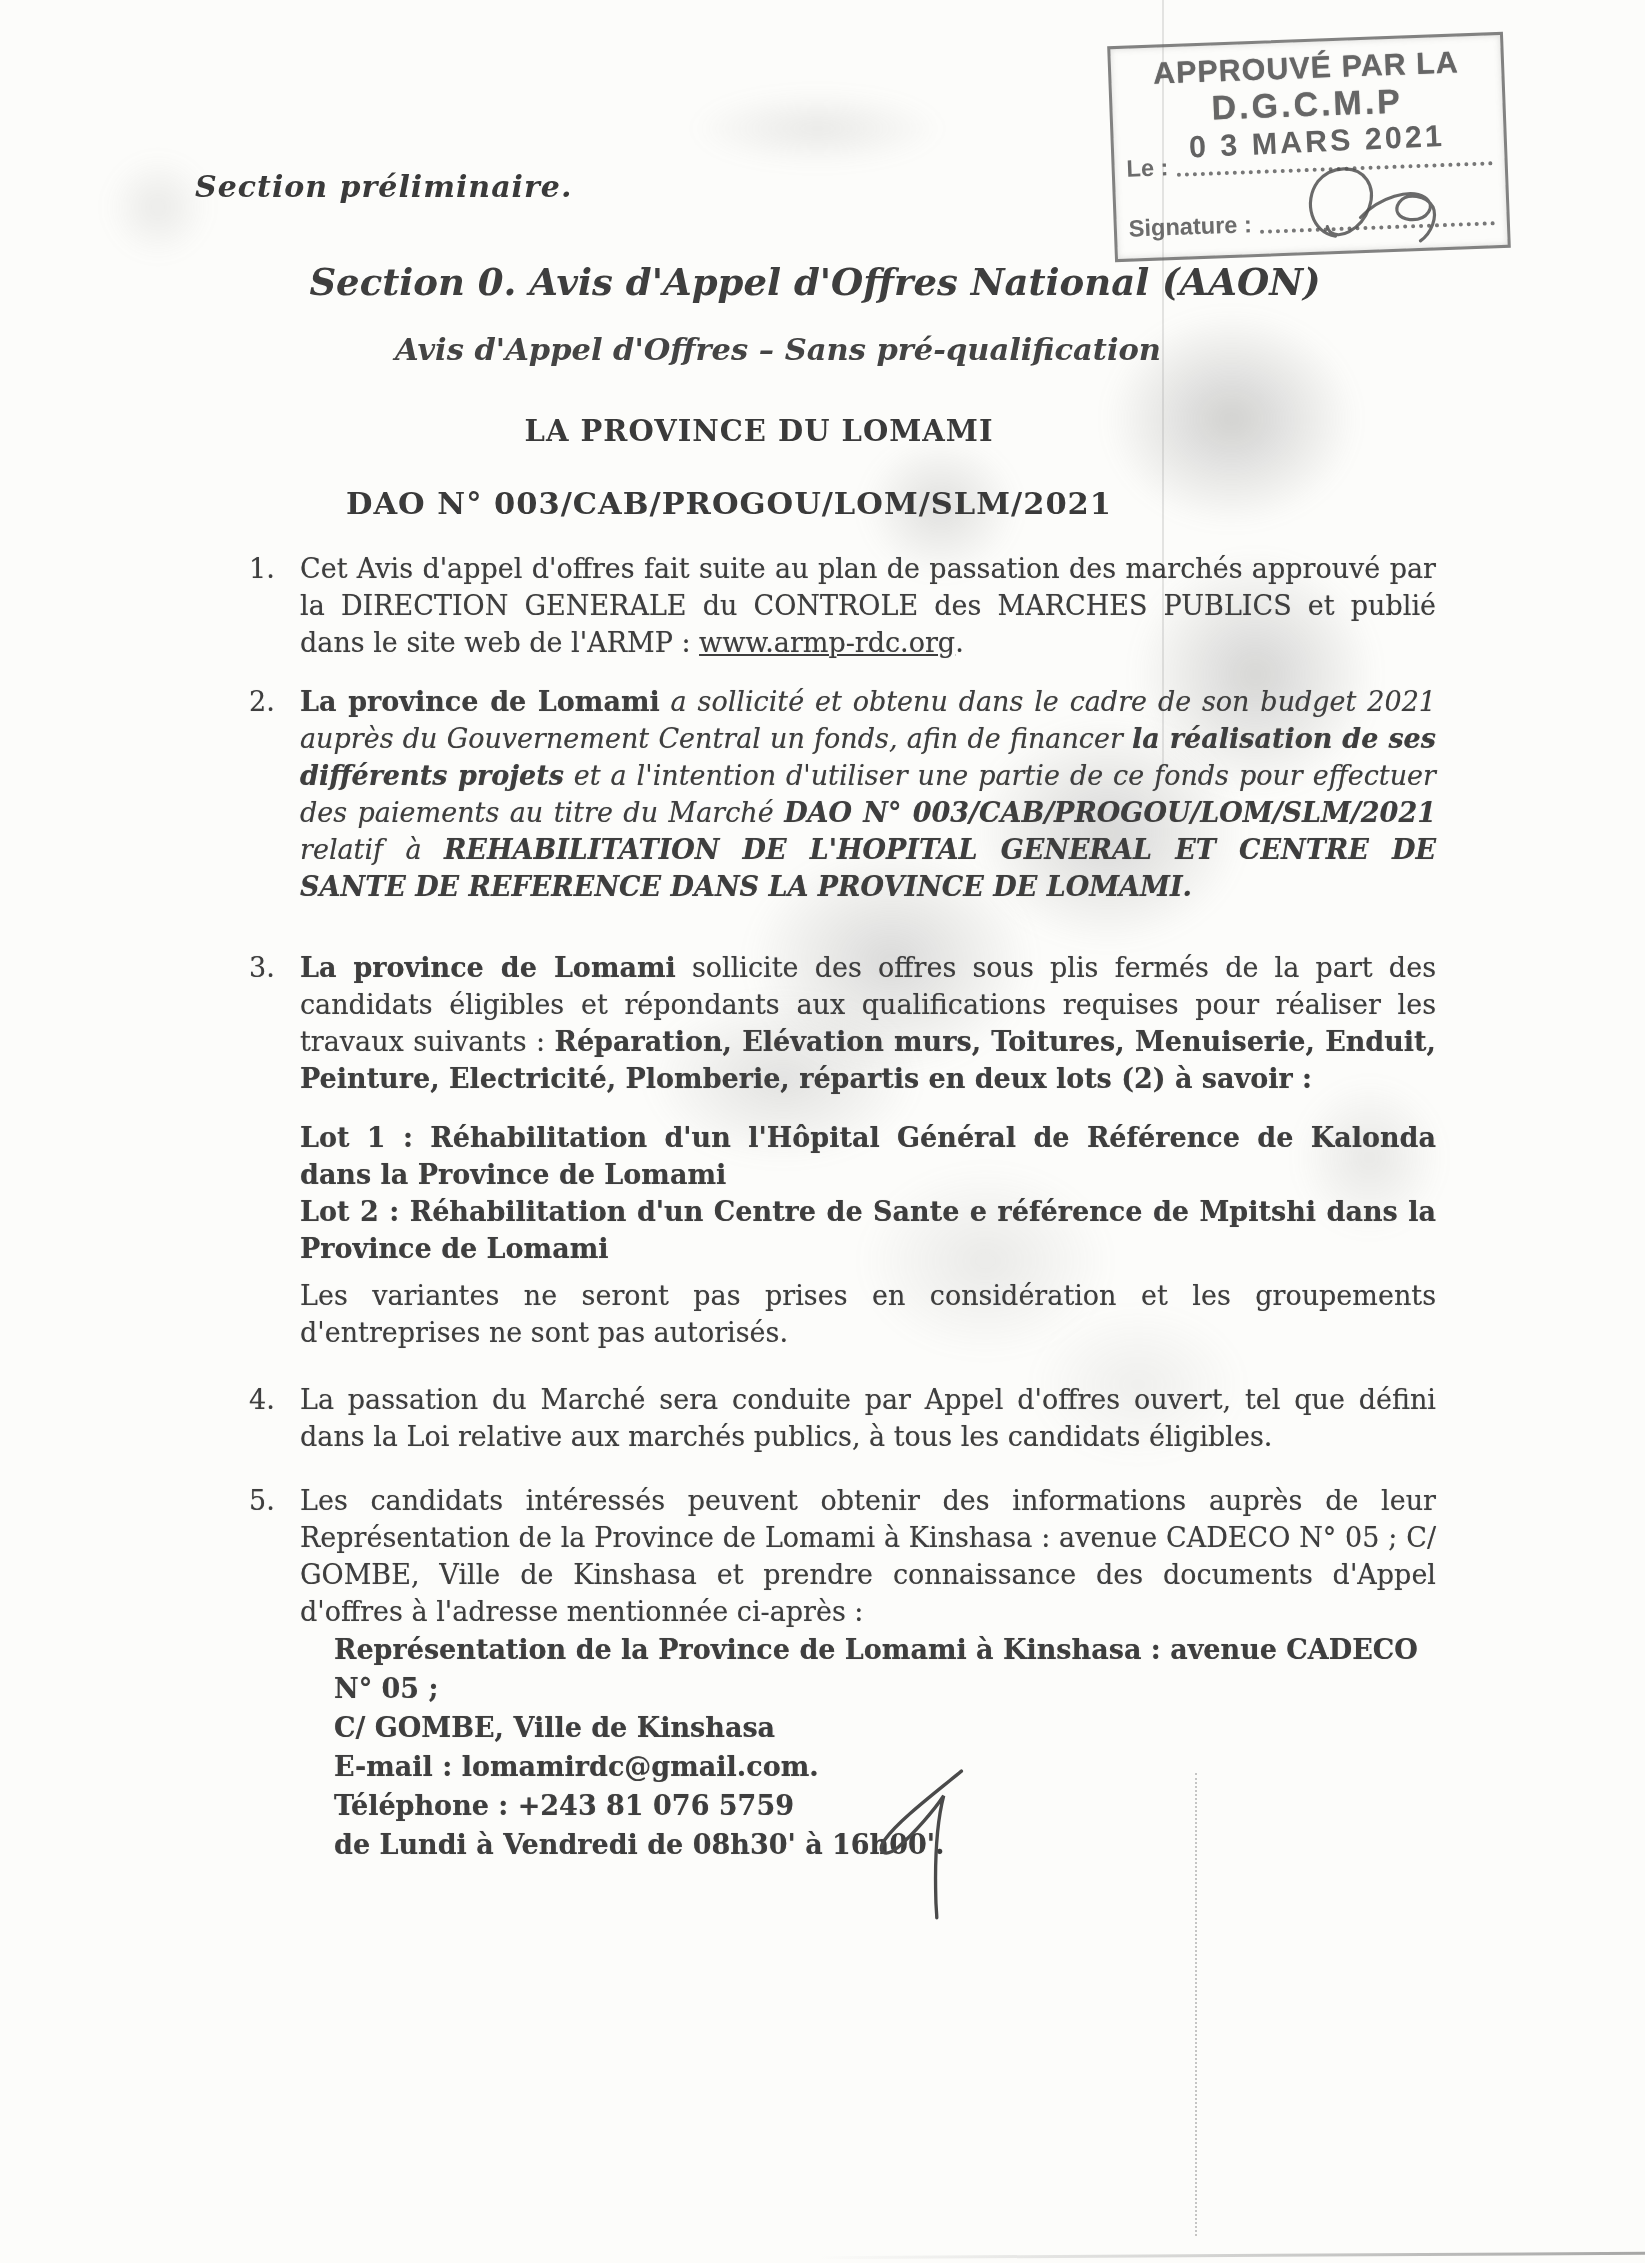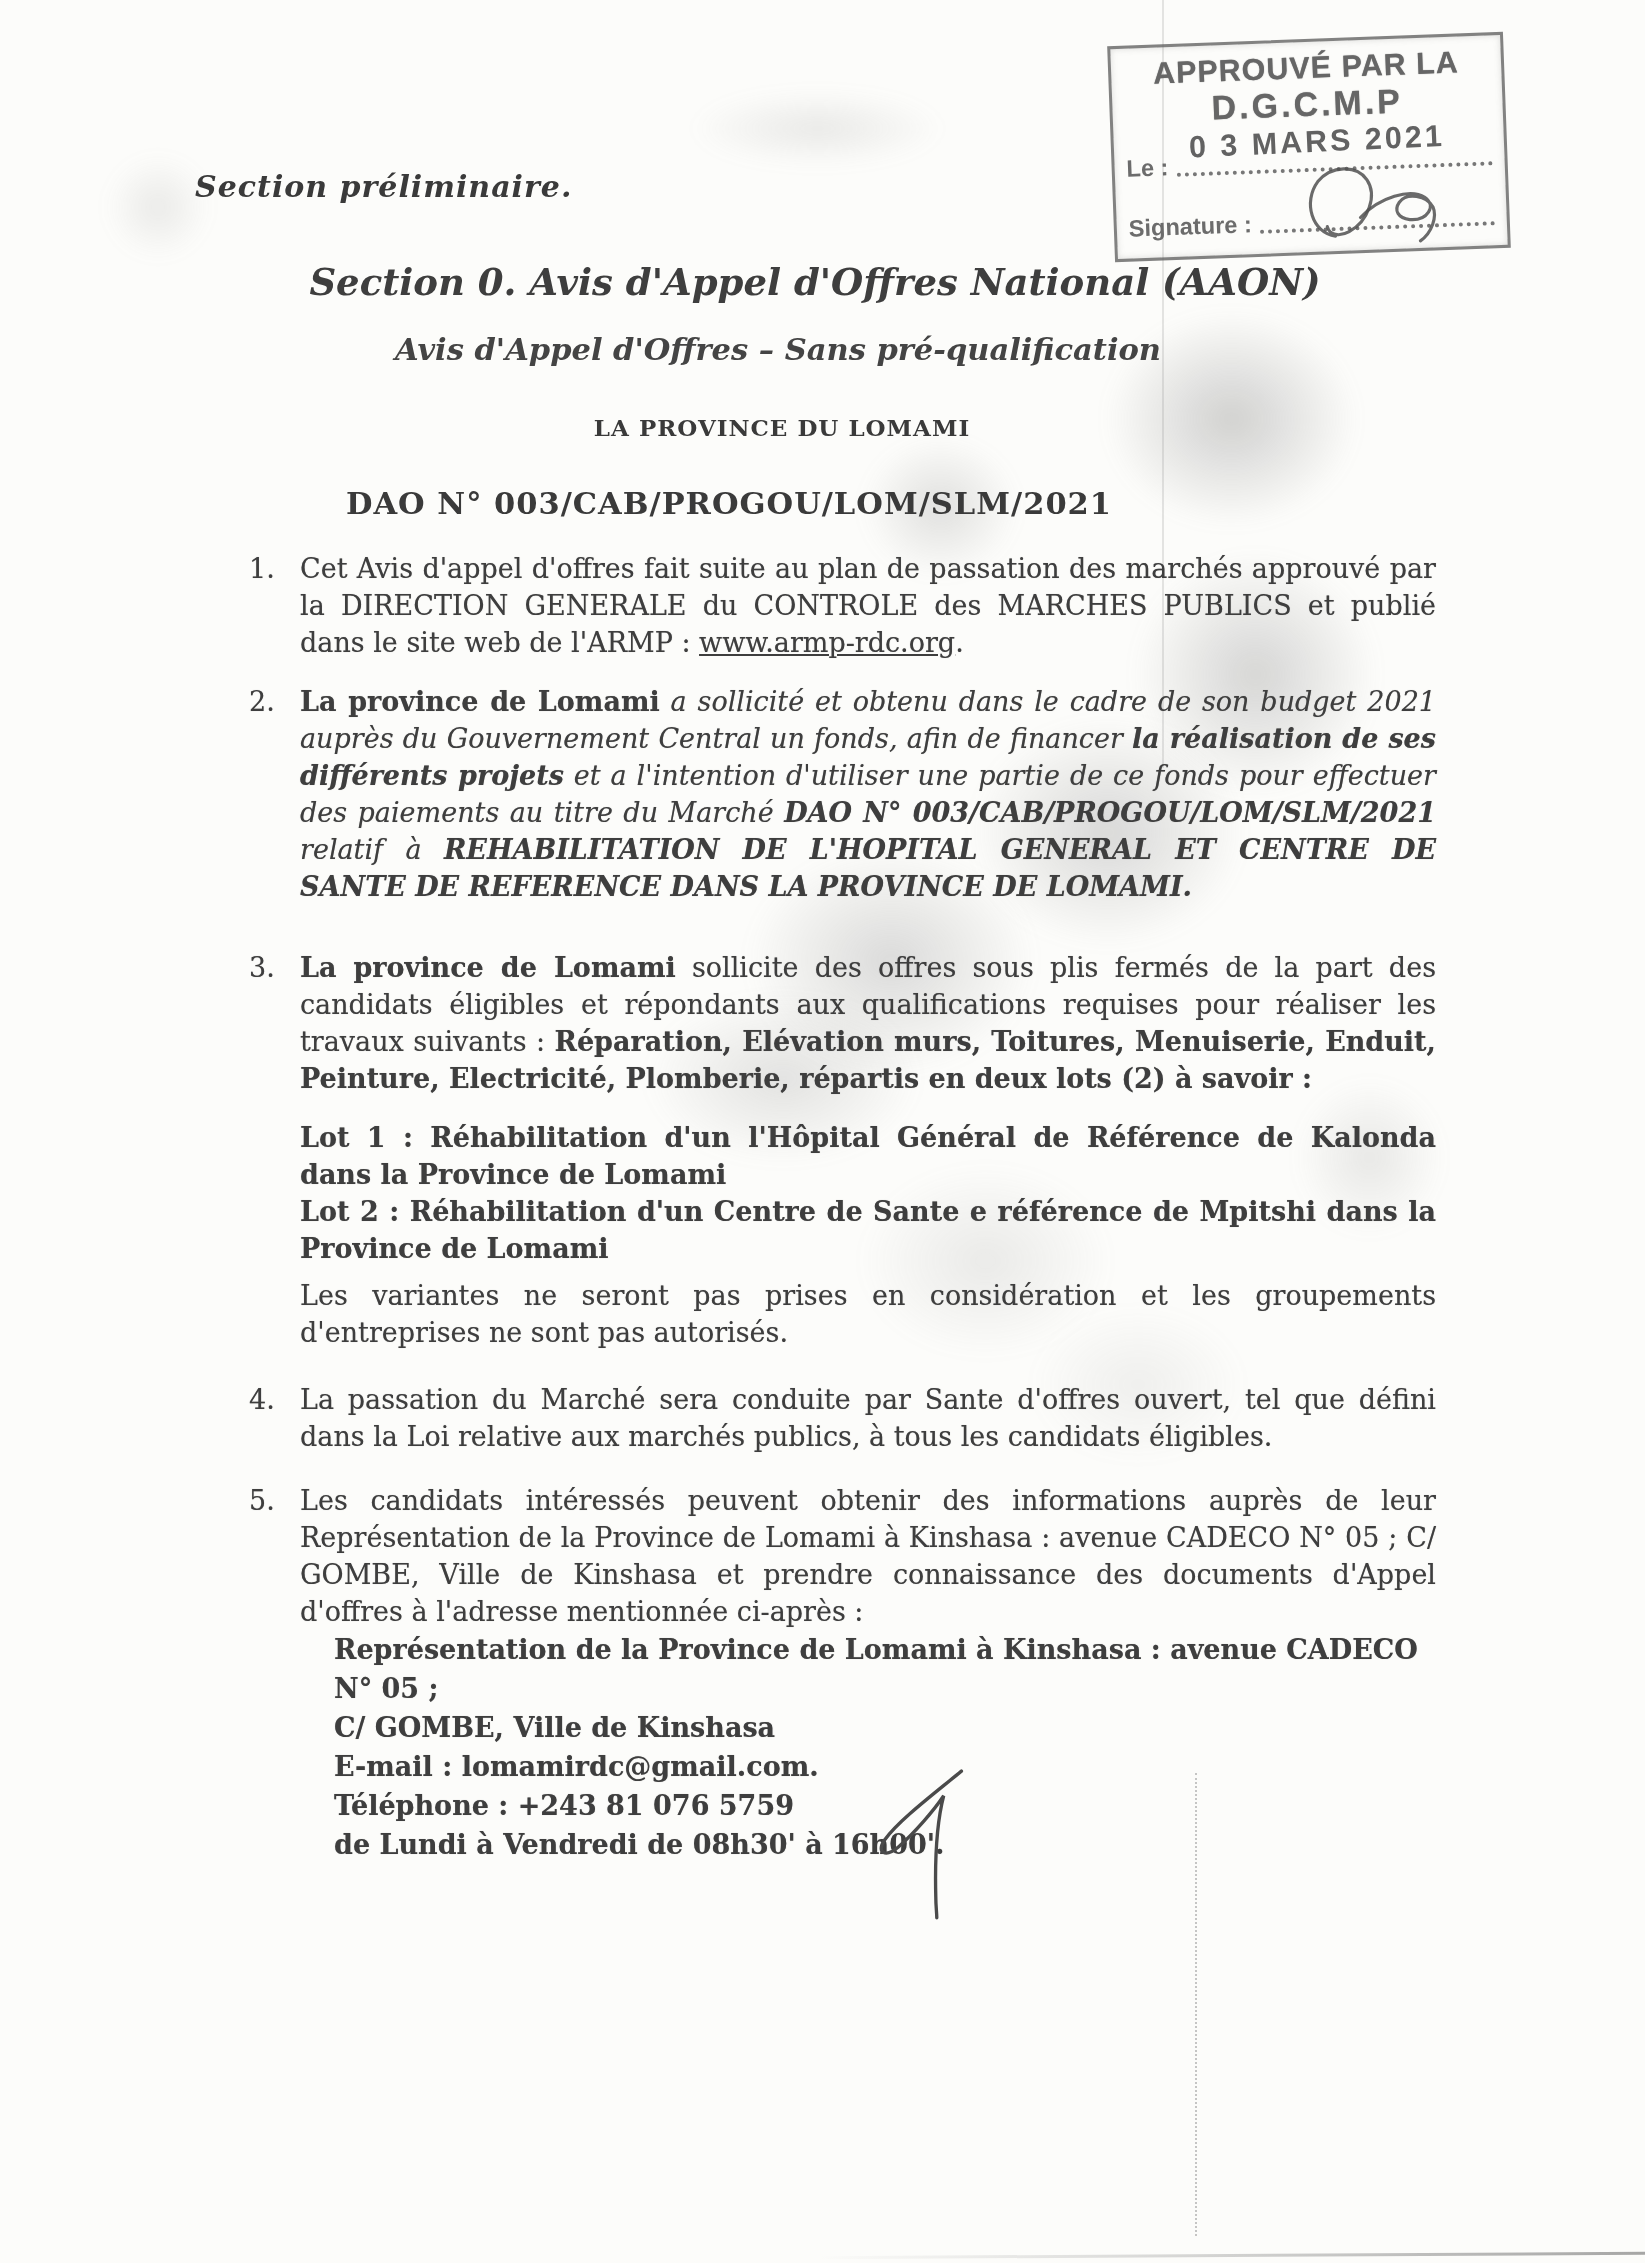--- a/index.html
+++ b/index.html
@@ -56,22 +56,22 @@
     white-space:nowrap; font-size:37px; font-weight:bold; font-style:italic;
     color:#3e3e3e;
     margin-top:12px;
   }
   .subtitle {
     position:absolute; left:778px; top:331px; transform:translateX(-50%);
     white-space:nowrap; font-size:30.5px; font-weight:600; font-style:italic;
     color:#444;
   }
   .org-heading {
-    position:absolute; left:782px; top:414px; transform:translateX(-50%);
-    white-space:nowrap; font-size:23px; font-weight:bold; letter-spacing:1px;
+    position:absolute; left:759px; top:414px; transform:translateX(-50%);
+    white-space:nowrap; font-size:29px; font-weight:bold; letter-spacing:1px;
     color:#3a3a3a;
   }
   .ref-heading {
     position:absolute; left:729px; top:485px; transform:translateX(-50%);
     white-space:nowrap; font-size:30.5px; font-weight:bold; letter-spacing:1px;
     color:#3a3a3a;
   }
   
   .items {
     position:absolute; left:249px; top:550px; width:1187px;
@@ -190,21 +190,21 @@
         <div class="lots">
           <div class="b">Lot 1 : Réhabilitation d'un l'Hôpital Général de Référence de Kalonda dans la Province de Lomami</div>
           <div class="b">Lot 2 : Réhabilitation d'un Centre de Sante e référence de Mpitshi dans la Province de Lomami</div>
         </div>
         <div class="variants">Les variantes ne seront pas prises en considération et les groupements d'entreprises ne sont pas autorisés.</div>
       </span>
     </div>
 
     <div class="item gap3">
       <span class="num">4.</span>
-      <span class="para">La passation du Marché sera conduite par Sante d'offres ouvert, tel que défini dans la Loi  relative aux marchés publics, à tous les candidats éligibles.</span>
+      <span class="para">La passation du Marché sera conduite par Appel d'offres ouvert, tel que défini dans la Loi  relative aux marchés publics, à tous les candidats éligibles.</span>
     </div>
 
     <div class="item gap4">
       <span class="num">5.</span>
       <span class="para">
         <span>Les candidats intéressés peuvent obtenir des informations auprès de leur Représentation de la Province de Lomami à Kinshasa : avenue CADECO N° 05 ; C/ GOMBE, Ville de Kinshasa et prendre connaissance des documents d'Appel d'offres à l'adresse mentionnée ci-après :</span>
         <div class="contact">
           <div>Représentation de la Province de Lomami à Kinshasa : avenue CADECO N° 05 ;</div>
           <div>C/ GOMBE, Ville de Kinshasa</div>
           <div>E-mail : lomamirdc@gmail.com.</div>

